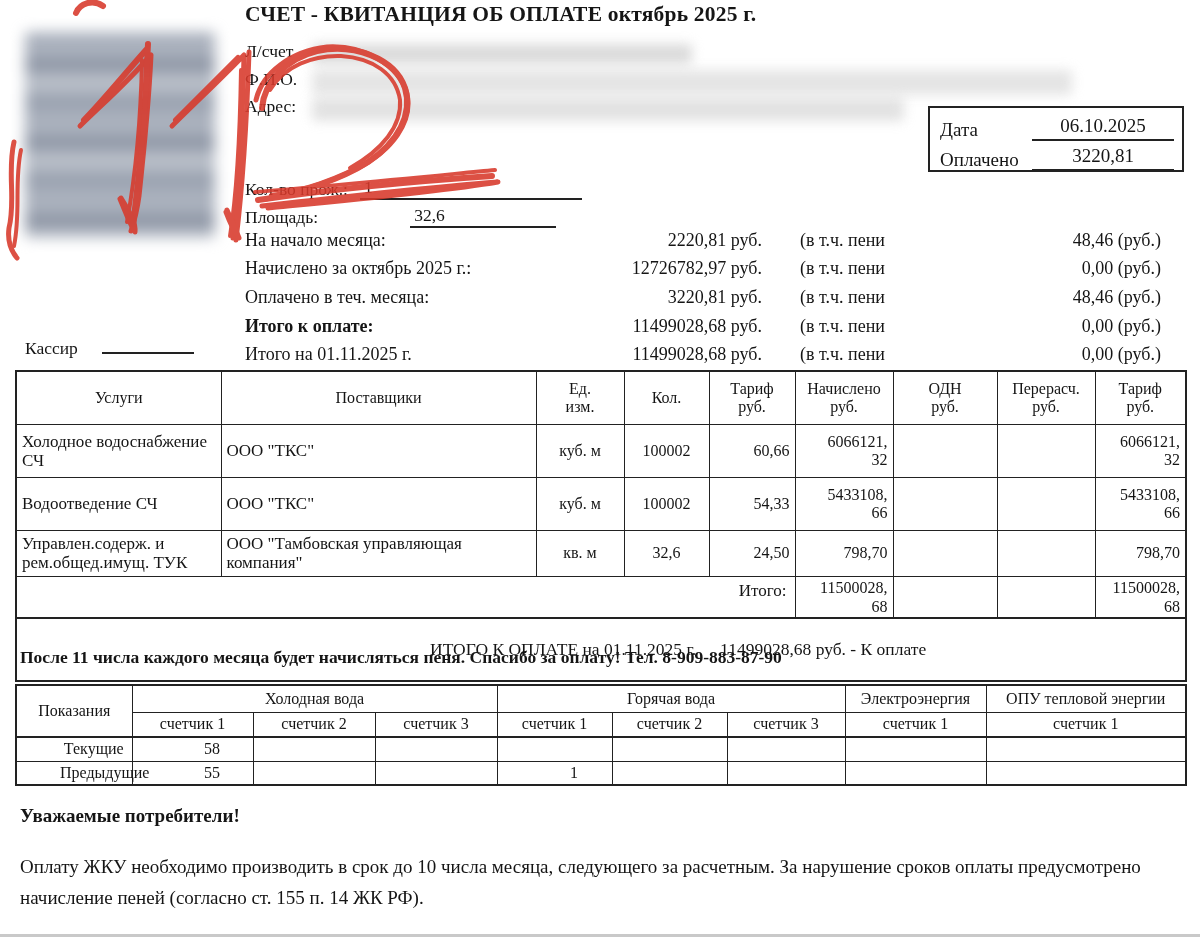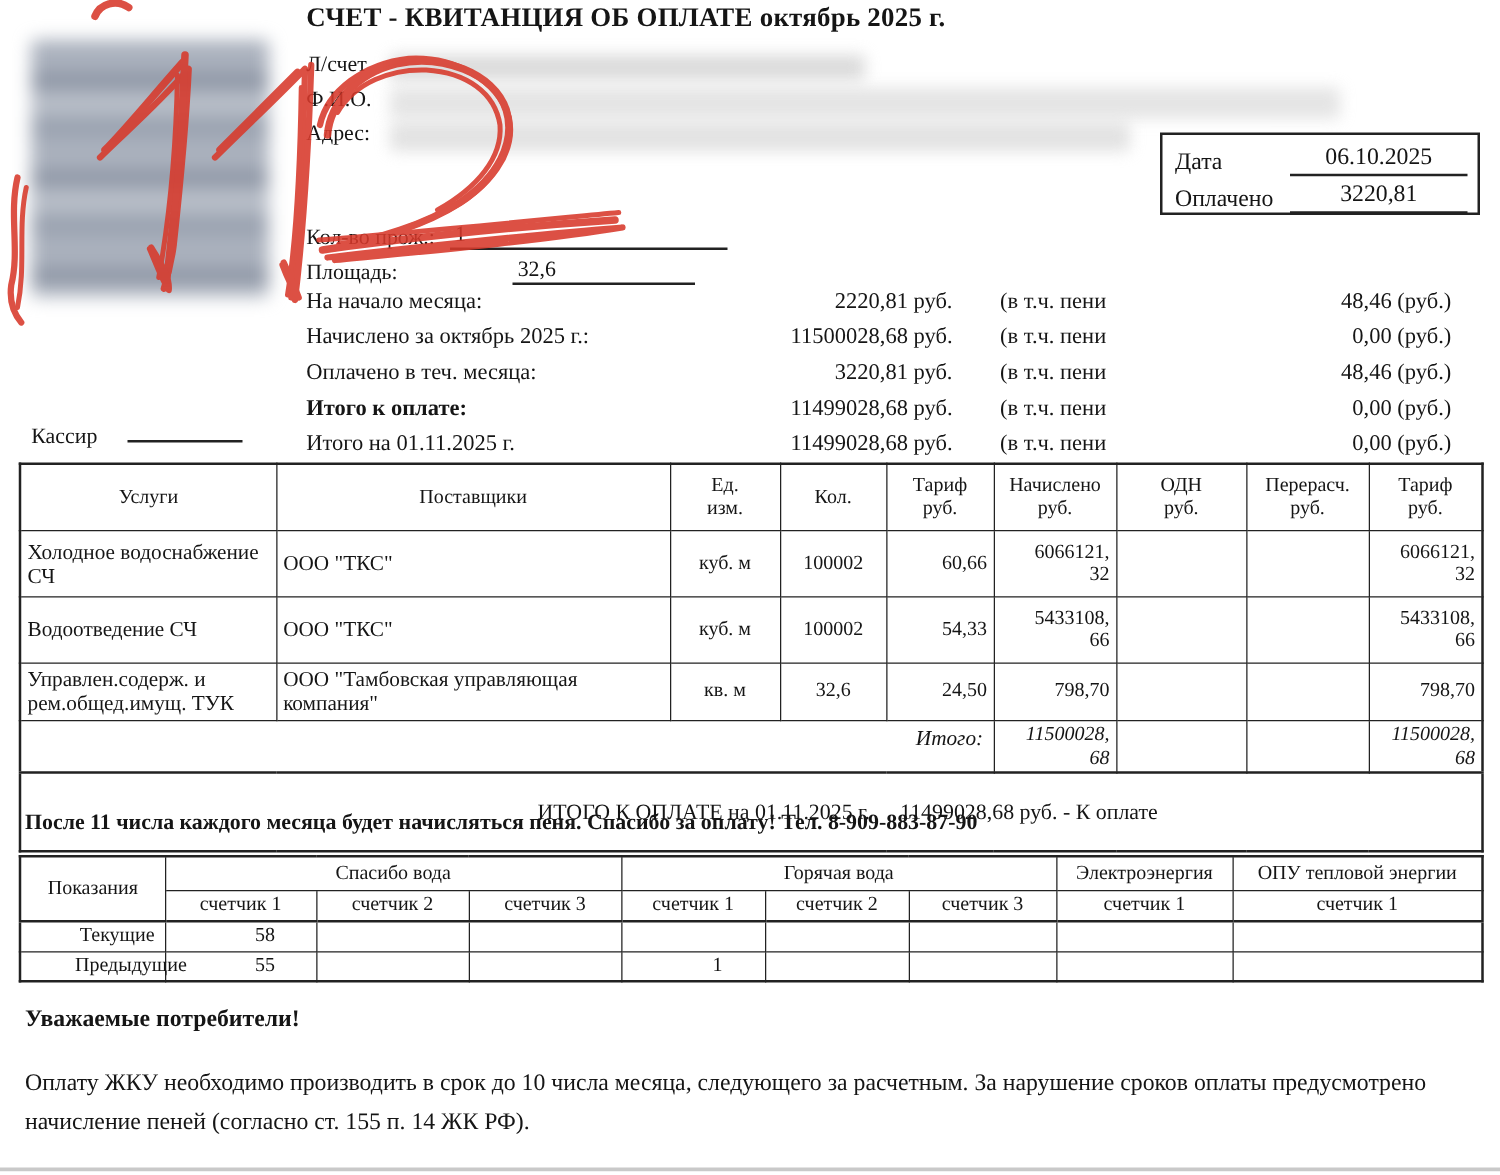--- a/index.html
+++ b/index.html
@@ -47,21 +47,21 @@
   
   table{border-collapse:collapse;}
   .charges{position:absolute;left:15px;top:370px;width:1170px;border:2px solid #222;font-size:16px;table-layout:fixed;}
   .charges th,.charges td{border:1px solid #222;white-space:pre-line;padding:2px 5px;box-sizing:border-box;}
   .charges th{font-weight:normal;text-align:center;height:53px;}
   .charges td{height:53px;vertical-align:middle;}
   .charges tr.r3 td{height:46px;}
   .charges .c-left{text-align:left;font-size:17px;line-height:19px;}
   .charges .c-center{text-align:center;}
   .charges .c-right{text-align:right;}
-  .charges tr.total-row td{height:30px;vertical-align:top;font-style:italic;}
+  .charges tr.total-row td{height:30px;vertical-align:top;}
   .charges .clip{height:30px;overflow:hidden;line-height:19px;text-align:right;padding:1px 5px;}
   .charges .total-label{text-align:right;font-size:17px;padding-right:8px;padding-top:4px;}
   .charges tr.grand td{border-top:2px solid #222;height:28px;vertical-align:middle;}
   .charges .grand-flex{display:flex;align-items:center;font-size:17.5px;}
   .charges .grand-flex .gl{margin-left:408px;}
   .charges .grand-flex .gv{margin-left:24px;}
 
   .notice-line{position:absolute;left:20px;top:647px;font-size:17.5px;font-weight:bold;}
 
   
@@ -122,21 +122,21 @@
   <div class="summary">
     <div class="srow">
       <span class="lab">На начало месяца:</span>
       <span class="amt">2220,81  руб.</span>
       <span></span>
       <span class="penlab">(в т.ч. пени</span>
       <span class="pen">48,46 (руб.)</span>
     </div>
     <div class="srow">
       <span class="lab">Начислено за октябрь 2025 г.:</span>
-      <span class="amt">11500028,68 руб.</span>
+      <span class="amt">12726782,97 руб.</span>
       <span></span>
       <span class="penlab">(в т.ч. пени</span>
       <span class="pen">0,00 (руб.)</span>
     </div>
     <div class="srow">
       <span class="lab">Оплачено в теч. месяца:</span>
       <span class="amt">3220,81 руб.</span>
       <span></span>
       <span class="penlab">(в т.ч. пени</span>
       <span class="pen">48,46 (руб.)</span>
@@ -258,21 +258,21 @@
         <col style="width:122px">
         <col style="width:115px">
       <col style="width:115px">
         <col style="width:118px">
         <col style="width:141px">
         <col style="width:200px">
     </colgroup>
     <tbody>
         <tr class="groups">
       <th class="corner" rowspan="2">Показания</th>
-      <th colspan="3">Спасибо вода</th>
+      <th colspan="3">Холодная вода</th>
       <th colspan="3">Горячая вода</th>
       <th>Электроэнергия</th>
       <th>ОПУ тепловой энергии</th>
     </tr>
     <tr class="meters">
       <th>счетчик 1</th>
       <th>счетчик 2</th>
       <th>счетчик 3</th>
       <th>счетчик 1</th>
       <th>счетчик 2</th>

